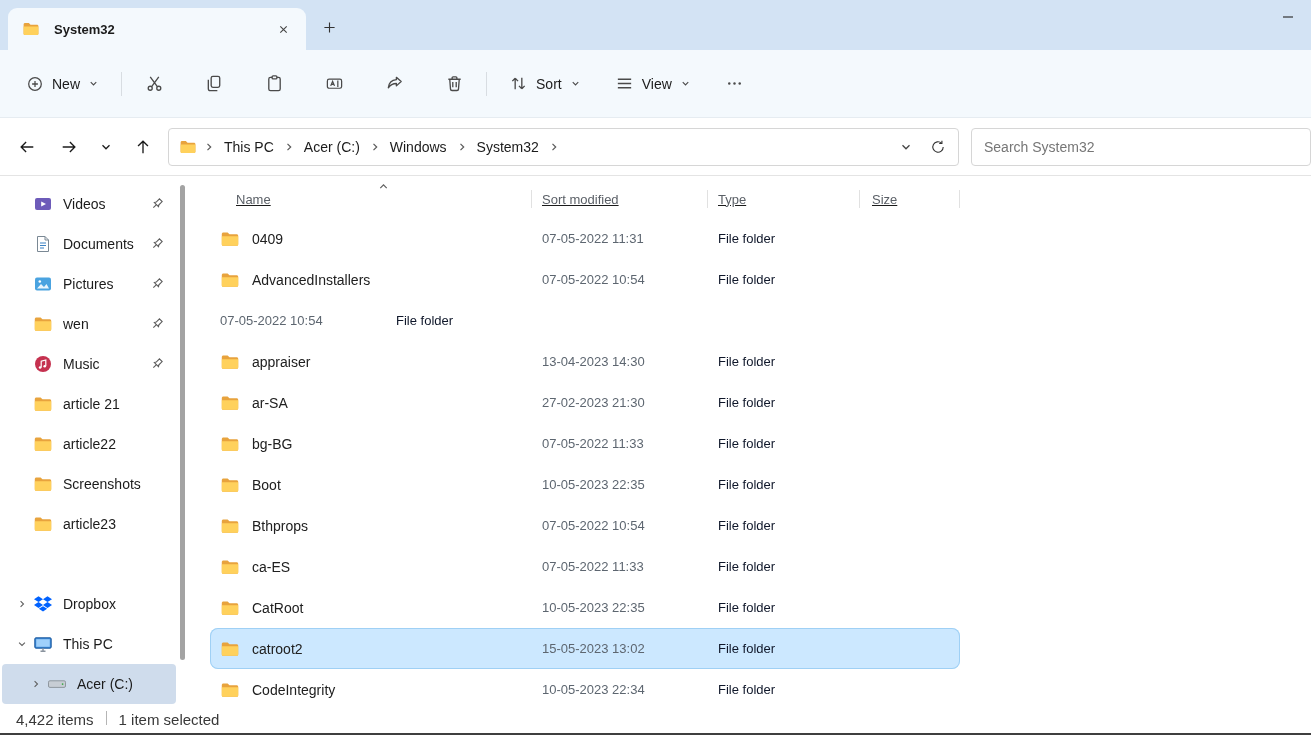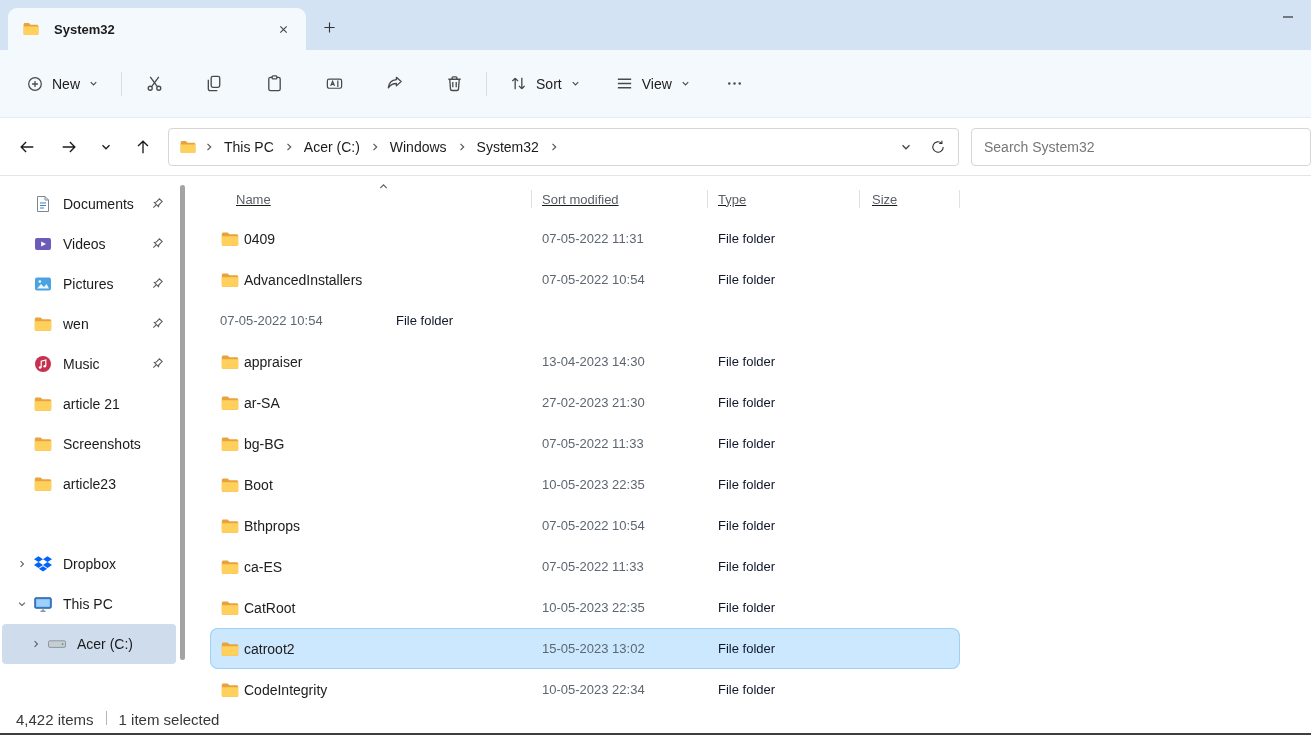--- a/index.html
+++ b/index.html
@@ -66,21 +66,21 @@
   .h-date { width:176px; padding-left:10px; }
   .h-type { width:152px; padding-left:10px; }
   .h-size { width:100px; padding-left:12px; }
   .sort-caret { position:absolute; left:168px; top:1px; }
 
   .file-row { height:41px; width:750px; margin-left:10px; display:flex; align-items:center; border-radius:4px; }
   .file-row.selected { background:#cce8ff; box-shadow:inset 0 0 0 1px #9fd0f5;border-radius:8px; }
   .cell { white-space:nowrap; overflow:hidden; }
   .cell-name { width:322px; display:flex; align-items:center; padding-left:10px; }
   .row-icon { width:20px; height:20px; flex:none; }
-  .row-name { margin-left:4px; color:#202020; font-size:14px; }
+  .row-name { margin-left:12px; color:#202020; font-size:14px; }
   .cell-date { width:176px; padding-left:10px; font-size:13px; color:#5d6670; }
   .cell-type { width:152px; padding-left:10px; font-size:13px; color:#0f172a; }
   .cell-size { width:100px; padding-left:12px; font-size:13px; color:#5d6670; }
 
   
   .statusbar { height:22px; flex:none; display:flex; align-items:flex-start; padding-left:16px; font-size:15px; color:#383838; background:#fff; }
   .status-sep { width:1px; height:14px; background:#b5b5b5; margin:0 12px; }
   .bottom-edge { height:2px; background:#3f3f3f; flex:none; }
 </style>
 </head>
@@ -309,59 +309,59 @@
     <input class="search-input" type="text" value="" placeholder="Search System32" style="">
   </div>
 
   <div class="main">
     <aside class="sidebar">
       <div id="side-pinned">
   <div class="side-item">
     <span class="side-chevron"></span>
     <span class="side-icon">
               <svg width="100%" height="100%" viewBox="0 0 20 20">
+                <rect x="2" y="4" width="16" height="12" rx="2" fill="#6d5bb9"></rect>
+                <path d="M8.2 7.4l4.8 2.6-4.8 2.6z" fill="#fff"></path>
+              </svg>
+            </span>
+    <span class="side-label">Videos</span>
+    <span class="side-pin">
+              <svg width="100%" height="100%" viewBox="0 0 14 14" fill="none" stroke="#5c5c5c" stroke-width="1.1">
+                <g transform="rotate(45 7 7)">
+                  <path d="M5.1 1.6h3.8v4.6l1 1.6H4.1l1-1.6z"></path>
+                  <path d="M7 7.8v4.4"></path>
+                </g>
+              </svg>
+            </span>
+  </div>
+
+  <div class="side-item">
+    <span class="side-chevron"></span>
+    <span class="side-icon">
+              <svg width="100%" height="100%" viewBox="0 0 20 20">
                 <path d="M4.5 2.5h7.5l3.5 3.5v11.5H4.5z" fill="#fff" stroke="#7a8894" stroke-width="1"></path>
                 <path d="M12 2.5v3.5h3.5" fill="none" stroke="#7a8894"></path>
                 <path d="M7 9h6M7 11.5h6M7 14h4" stroke="#3b82c4" stroke-width="1.2"></path>
               </svg>
             </span>
     <span class="side-label">Documents</span>
     <span class="side-pin">
               <svg width="100%" height="100%" viewBox="0 0 14 14" fill="none" stroke="#5c5c5c" stroke-width="1.1">
                 <g transform="rotate(45 7 7)">
                   <path d="M5.1 1.6h3.8v4.6l1 1.6H4.1l1-1.6z"></path>
                   <path d="M7 7.8v4.4"></path>
                 </g>
               </svg>
             </span>
   </div>
 
   <div class="side-item">
     <span class="side-chevron"></span>
     <span class="side-icon">
               <svg width="100%" height="100%" viewBox="0 0 20 20">
-                <rect x="2" y="4" width="16" height="12" rx="2" fill="#6d5bb9"></rect>
-                <path d="M8.2 7.4l4.8 2.6-4.8 2.6z" fill="#fff"></path>
-              </svg>
-            </span>
-    <span class="side-label">Videos</span>
-    <span class="side-pin">
-              <svg width="100%" height="100%" viewBox="0 0 14 14" fill="none" stroke="#5c5c5c" stroke-width="1.1">
-                <g transform="rotate(45 7 7)">
-                  <path d="M5.1 1.6h3.8v4.6l1 1.6H4.1l1-1.6z"></path>
-                  <path d="M7 7.8v4.4"></path>
-                </g>
-              </svg>
-            </span>
-  </div>
-
-  <div class="side-item">
-    <span class="side-chevron"></span>
-    <span class="side-icon">
-              <svg width="100%" height="100%" viewBox="0 0 20 20">
                 <rect x="2" y="3.5" width="16" height="13" rx="2" fill="#4aa3e0"></rect>
                 <circle cx="6.8" cy="7.5" r="1.3" fill="#fff"></circle>
                 <path d="M4 14.5l4-4.5 3 3 2.5-3 2.5 4.5z" fill="#eaf5fc"></path>
               </svg>
             </span>
     <span class="side-label">Pictures</span>
     <span class="side-pin">
               <svg width="100%" height="100%" viewBox="0 0 14 14" fill="none" stroke="#5c5c5c" stroke-width="1.1">
                 <g transform="rotate(45 7 7)">
                   <path d="M5.1 1.6h3.8v4.6l1 1.6H4.1l1-1.6z"></path>
@@ -416,20 +416,31 @@
     <span class="side-icon">
               <svg width="100%" height="100%" viewBox="0 0 20 20">
                 <path d="M1.8 15.2V5c0-.9.7-1.6 1.6-1.6h4.2l1.9 1.8h7.1c.9 0 1.6.7 1.6 1.6v8.4c0 .9-.7 1.6-1.6 1.6H3.4c-.9 0-1.6-.7-1.6-1.6z" fill="#e8a33d"></path>
                 <path d="M1.8 7.3h16.4v7.9c0 .9-.7 1.6-1.6 1.6H3.4c-.9 0-1.6-.7-1.6-1.6V7.3z" fill="#ffd15c"></path>
               </svg>
             </span>
     <span class="side-label">article 21</span>
 
   </div>
 
+  <div class="side-item">
+    <span class="side-chevron"></span>
+    <span class="side-icon">
+              <svg width="100%" height="100%" viewBox="0 0 20 20">
+                <path d="M1.8 15.2V5c0-.9.7-1.6 1.6-1.6h4.2l1.9 1.8h7.1c.9 0 1.6.7 1.6 1.6v8.4c0 .9-.7 1.6-1.6 1.6H3.4c-.9 0-1.6-.7-1.6-1.6z" fill="#e8a33d"></path>
+                <path d="M1.8 7.3h16.4v7.9c0 .9-.7 1.6-1.6 1.6H3.4c-.9 0-1.6-.7-1.6-1.6V7.3z" fill="#ffd15c"></path>
+              </svg>
+            </span>
+    <span class="side-label">article22</span>
+
+  </div>
 
   <div class="side-item">
     <span class="side-chevron"></span>
     <span class="side-icon">
               <svg width="100%" height="100%" viewBox="0 0 20 20">
                 <path d="M1.8 15.2V5c0-.9.7-1.6 1.6-1.6h4.2l1.9 1.8h7.1c.9 0 1.6.7 1.6 1.6v8.4c0 .9-.7 1.6-1.6 1.6H3.4c-.9 0-1.6-.7-1.6-1.6z" fill="#e8a33d"></path>
                 <path d="M1.8 7.3h16.4v7.9c0 .9-.7 1.6-1.6 1.6H3.4c-.9 0-1.6-.7-1.6-1.6V7.3z" fill="#ffd15c"></path>
               </svg>
             </span>
     <span class="side-label">Screenshots</span>

